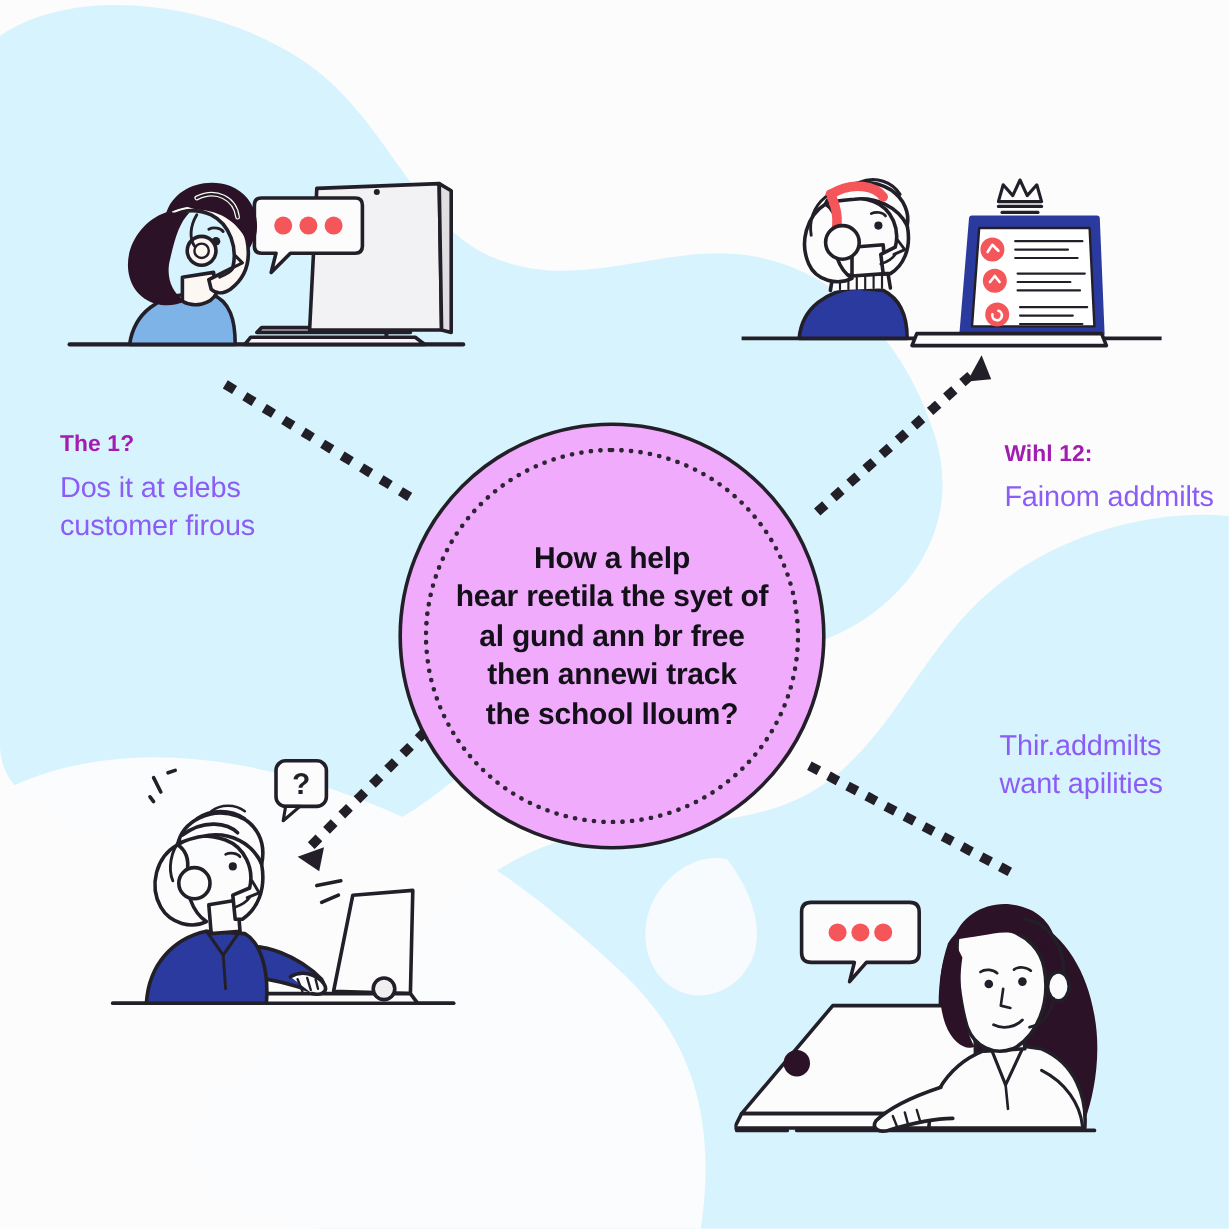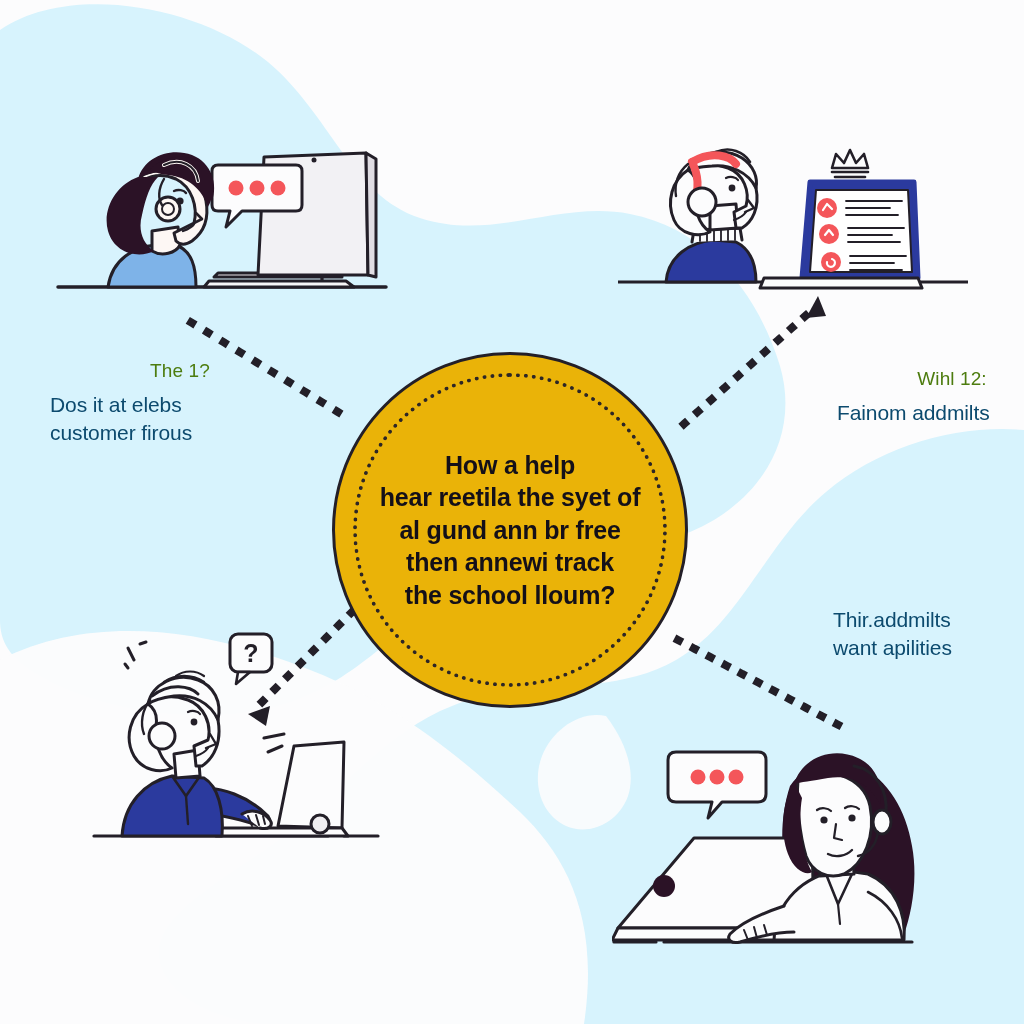--- a/index.html
+++ b/index.html
@@ -18,21 +18,21 @@
 
   
   .connectors{position:absolute;inset:0;width:1024px;height:1024px;pointer-events:none;}
 
   
   .center-circle{
     position:absolute;
     left:332px;top:352px;
     width:356px;height:356px;
     border-radius:50%;
-    background:#eab308;
+    background:#f0abfc;
     border:3px solid #231f28;
     box-sizing:border-box;
     display:flex;align-items:center;justify-content:center;
     z-index:6;
   }
   .center-dots{
     position:absolute;
     left:18px;top:18px;right:18px;bottom:18px;
     border-radius:50%;
     border:4px dotted #231f28;
@@ -48,25 +48,25 @@
     line-height:1.30;
     color:#141019;
     letter-spacing:-.2px;
     padding:0 34px;
     white-space:pre-line;
   }
 
   
   .label{position:absolute;z-index:7;}
   .label .lbl-head{
-    font-weight:normal;font-size:19px;color:#4d7c0f;
-    margin-bottom:9px;letter-spacing:.1px;text-align:center;
+    font-weight:bold;font-size:19px;color:#a21caf;
+    margin-bottom:9px;letter-spacing:.1px;
   }
   .label .lbl-body{
-    font-size:21px;line-height:1.34;color:#0c4a6e;
+    font-size:24px;line-height:1.34;color:#8b5cf6;
     white-space:pre-line;letter-spacing:-.1px;
   }
   #label-tl{left:50px;top:360px;width:260px;}
   #label-tr{left:790px;top:368px;width:230px;margin-left:47px;}
   #label-br{left:833px;top:606px;width:200px;}
   #label-bl{left:125px;top:860px;width:300px;}
 
   
   .illus{position:absolute;z-index:5;}
   #illus-tl{left:46px;top:135px;width:352px;height:175px;}

